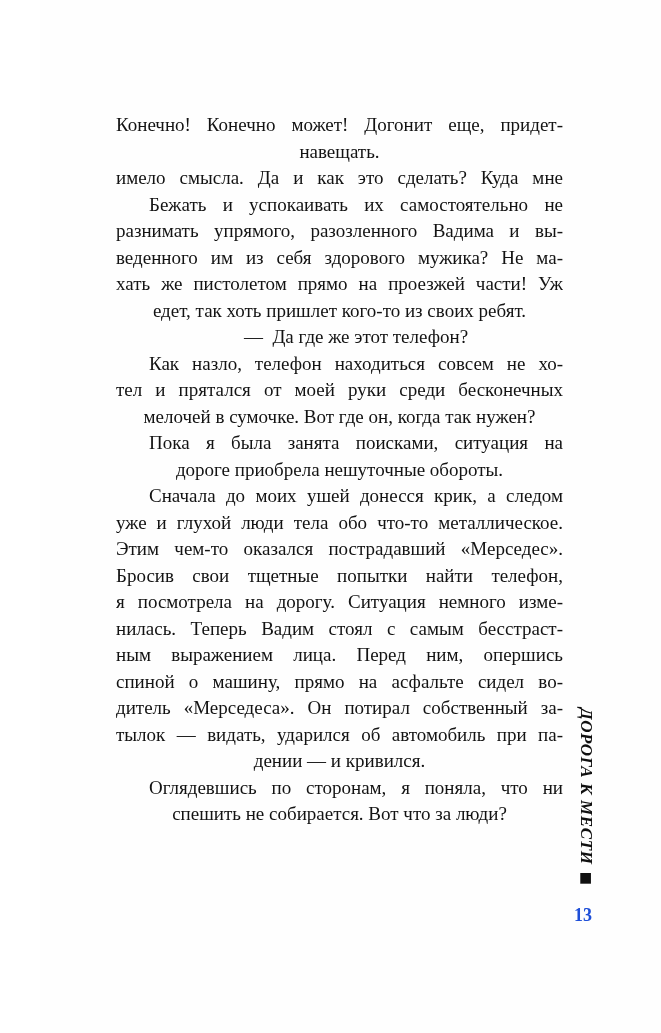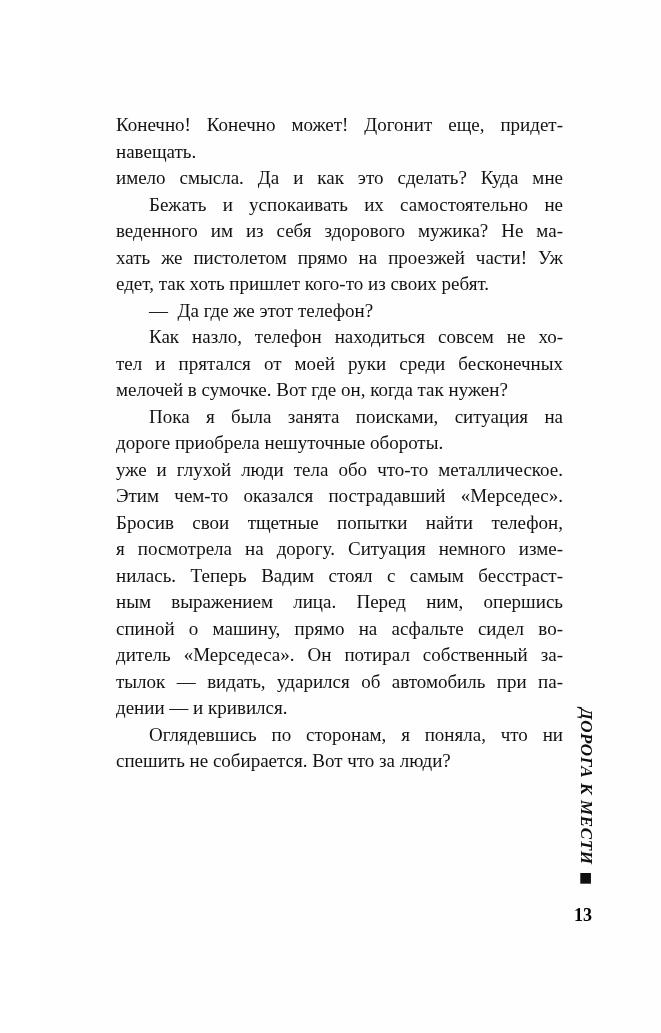--- a/index.html
+++ b/index.html
@@ -19,21 +19,21 @@
     position: absolute;
     left: 76px;
     top: 112px;
     width: 447px;
     font-family: "Liberation Serif", "DejaVu Serif", serif;
     font-size: 19px;
     line-height: 26.5px;
     color: #131313;
   }
   .line {
-    text-align: left;
+    text-align: center;
   }
   .line.j {
     text-align: justify;
     text-align-last: justify;
   }
   .line.ind {
     text-indent: 33px;
   }
   .running-title {
     position: absolute;
@@ -58,41 +58,43 @@
     color: #101010;
     line-height: 14px;
   }
   .page-number {
     position: absolute;
     left: 534px;
     top: 905px;
     font-family: "Liberation Serif", "DejaVu Serif", serif;
     font-weight: bold;
     font-size: 18px;
-    color: #000000;
+    color: #1d4ed8;
   }
 </style>
 </head>
 <body>
 
 <div class="page">
   <div class="text-block">
       <div class="line j">Конечно! Конечно может! Догонит еще, придет-</div>
       <div class="line">навещать.</div>
       <div class="line j">имело смысла. Да и как это сделать? Куда мне</div>
       <div class="line j ind">Бежать и успокаивать их самостоятельно не</div>
+      <div class="line j">разнимать упрямого, разозленного Вадима и вы-</div>
       <div class="line j">веденного им из себя здорового мужика? Не ма-</div>
       <div class="line j">хать же пистолетом прямо на проезжей части! Уж</div>
       <div class="line">едет, так хоть пришлет кого-то из своих ребят.</div>
       <div class="line ind">— Да где же этот телефон?</div>
       <div class="line j ind">Как назло, телефон находиться совсем не хо-</div>
       <div class="line j">тел и прятался от моей руки среди бесконечных</div>
       <div class="line">мелочей в сумочке. Вот где он, когда так нужен?</div>
       <div class="line j ind">Пока я была занята поисками, ситуация на</div>
       <div class="line">дороге приобрела нешуточные обороты.</div>
+      <div class="line j ind">Сначала до моих ушей донесся крик, а следом</div>
       <div class="line j">уже и глухой люди тела обо что-то металлическое.</div>
       <div class="line j">Этим чем-то оказался пострадавший «Мерседес».</div>
       <div class="line j">Бросив свои тщетные попытки найти телефон,</div>
       <div class="line j">я посмотрела на дорогу. Ситуация немного изме-</div>
       <div class="line j">нилась. Теперь Вадим стоял с самым бесстраст-</div>
       <div class="line j">ным выражением лица. Перед ним, опершись</div>
       <div class="line j">спиной о машину, прямо на асфальте сидел во-</div>
       <div class="line j">дитель «Мерседеса». Он потирал собственный за-</div>
       <div class="line j">тылок — видать, ударился об автомобиль при па-</div>
       <div class="line">дении — и кривился.</div>

